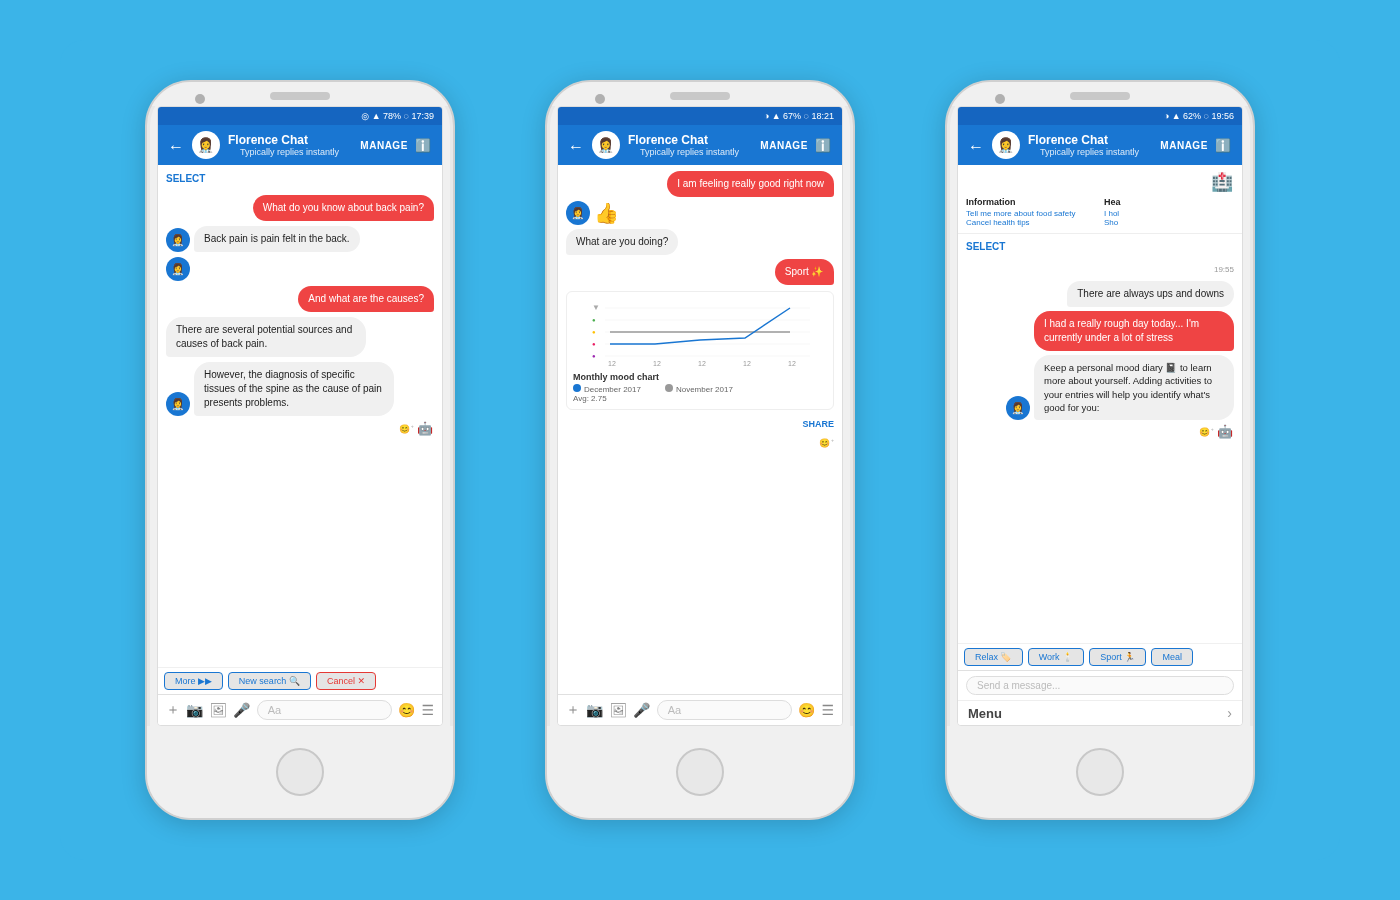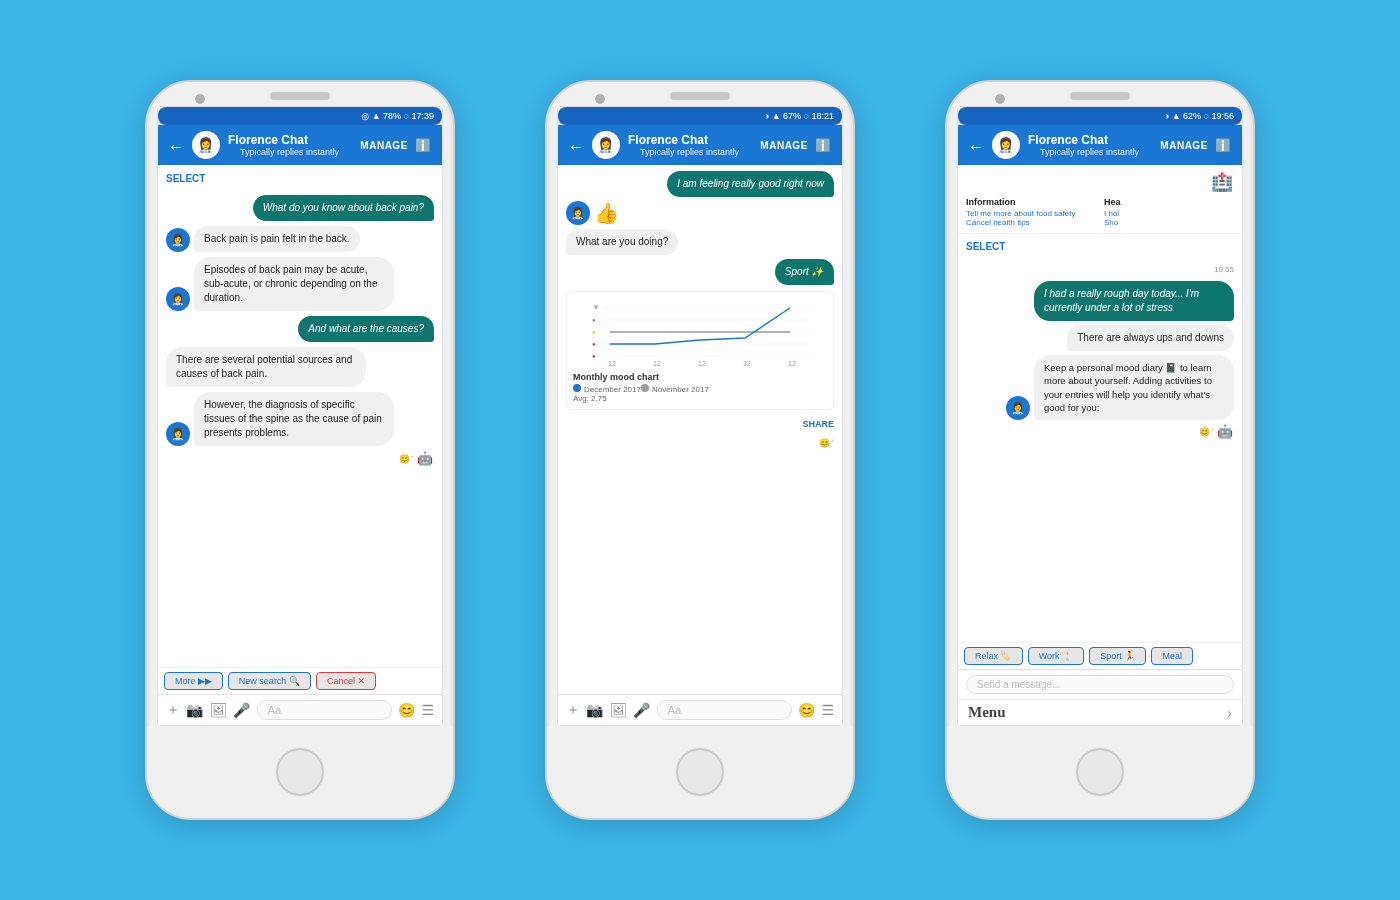--- a/index.html
+++ b/index.html
@@ -92,21 +92,20 @@
       background: #1565C0;
       color: #fff;
       font-size: 9px;
       display: flex;
       justify-content: flex-end;
       align-items: center;
       padding: 2px 8px;
       gap: 4px;
       height: 18px;
       flex-shrink: 0;
-      border-radius: 8px;
     }
     
     .chat-header {
       background: #1976D2;
       color: #fff;
       display: flex;
       align-items: center;
       padding: 6px 10px;
       gap: 8px;
       flex-shrink: 0;
@@ -146,24 +145,23 @@
     .msg-row.right { justify-content: flex-end; }
     .msg-row.left { justify-content: flex-start; }
     .bubble {
       border-radius: 16px;
       padding: 6px 10px;
       font-size: 10px;
       line-height: 1.4;
       max-width: 200px;
     }
     .bubble-blue {
-      background: #0f766e;
+      background: #ef4444;
       color: #fff;
       border-bottom-right-radius: 4px;
-      font-style: italic;
     }
     .bubble-gray {
       background: #f0f0f0;
       color: #222;
       border-bottom-left-radius: 4px;
     }
     .avatar-xs {
       width: 24px;
       height: 24px;
       border-radius: 50%;
@@ -224,21 +222,21 @@
     }
     
     .mood-chart-container {
       background: #fff;
       border: 1px solid #eee;
       border-radius: 6px;
       padding: 6px;
       margin: 2px 0;
     }
     .chart-title { font-size: 9px; font-weight: 600; color: #333; }
-    .chart-legend { font-size: 8px; color: #666; display: flex; gap: 0; margin-top: 2px; }
+    .chart-legend { font-size: 8px; color: #666; display: flex; gap: 24px; margin-top: 2px; }
     .legend-dot { width: 8px; height: 8px; border-radius: 50%; display: inline-block; margin-right: 3px; }
     svg.mood-chart { width: 100%; height: 70px; }
     
     .info-panel {
       background: #fff;
       border-bottom: 1px solid #eee;
       padding: 6px 8px;
       flex-shrink: 0;
     }
     .info-row { display: flex; gap: 8px; }
@@ -286,21 +284,20 @@
           <div class="bubble bubble-blue">What do you know about back pain?</div>
         </div>
 
         <div class="msg-row left">
           <div class="avatar-xs">👩‍⚕️</div>
           <div class="bubble bubble-gray">Back pain is pain felt in the back.</div>
         </div>
 
         <div class="msg-row left">
           <div class="avatar-xs">👩‍⚕️</div>
-          <div class="bubble bubble-gray">Episodes of back pain may be acute, sub-acute, or chronic depending on the duration.</div>
         </div>
 
         <div class="msg-row right">
           <div class="bubble bubble-blue">And what are the causes?</div>
         </div>
 
         <div class="msg-row left">
           <div class="bubble bubble-gray">There are several potential sources and causes of back pain.</div>
         </div>
 
@@ -472,26 +469,26 @@
         </div>
       </div>
 
       <div style="padding: 2px 8px; background:#fff;">
         <span class="select-link">SELECT</span>
       </div>
 
       <div class="chat-body" style="gap:4px;align-items:flex-end;">
         <div class="timestamp">19:55</div>
 
+        <div class="msg-row left">
+          <div class="bubble bubble-gray">There are always ups and downs</div>
+        </div>
+
         <div class="msg-row right">
           <div class="bubble bubble-blue">I had a really rough day today... I'm currently under a lot of stress</div>
-        </div>
-
-        <div class="msg-row left">
-          <div class="bubble bubble-gray">There are always ups and downs</div>
         </div>
 
         <div class="msg-row left">
           <div class="avatar-xs">👩‍⚕️</div>
           <div class="bubble bubble-gray" style="font-size:9.5px;">Keep a personal mood diary 📓 to learn more about yourself. Adding activities to your entries will help you identify what's good for you:</div>
         </div>
         <div style="display:flex;justify-content:flex-end;align-items:center;gap:4px;">
           <span style="font-size:9px;color:#bbb;">😊⁺</span>
           <span style="font-size:13px;">🤖</span>
         </div>
@@ -502,21 +499,21 @@
         <button class="qr-btn">Work 🕯️</button>
         <button class="qr-btn">Sport 🏃</button>
         <button class="qr-btn">Meal</button>
       </div>
 
       <div class="chat-input-bar">
         <div class="input-field" style="color:#bbb;font-size:10px;flex:1;">Send a message...</div>
       </div>
 
       <div style="background:#fff; border-top:1px solid #eee; padding:4px 10px; display:flex; justify-content:space-between; align-items:center; flex-shrink:0;">
-        <span style="font-size:15px; color:#444; font-weight:600;font-family:Liberation Serif, serif;">Menu</span>
+        <span style="font-size:13px; color:#444; font-weight:600;">Menu</span>
         <span style="font-size:14px; color:#999;">›</span>
       </div>
     </div>
     <div class="phone-bottom">
       <div class="home-button"></div>
     </div>
   </div>
 
 </div>
 

